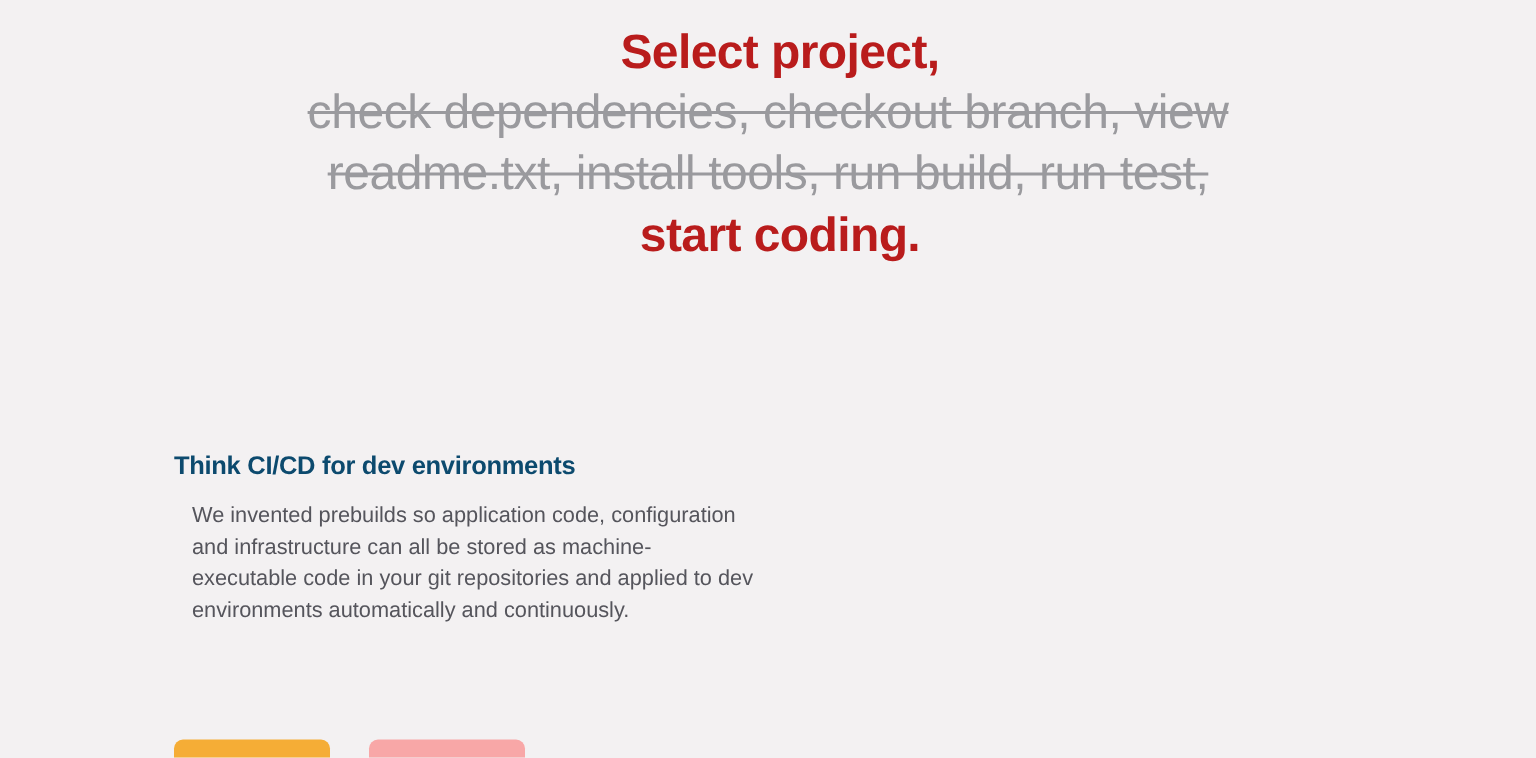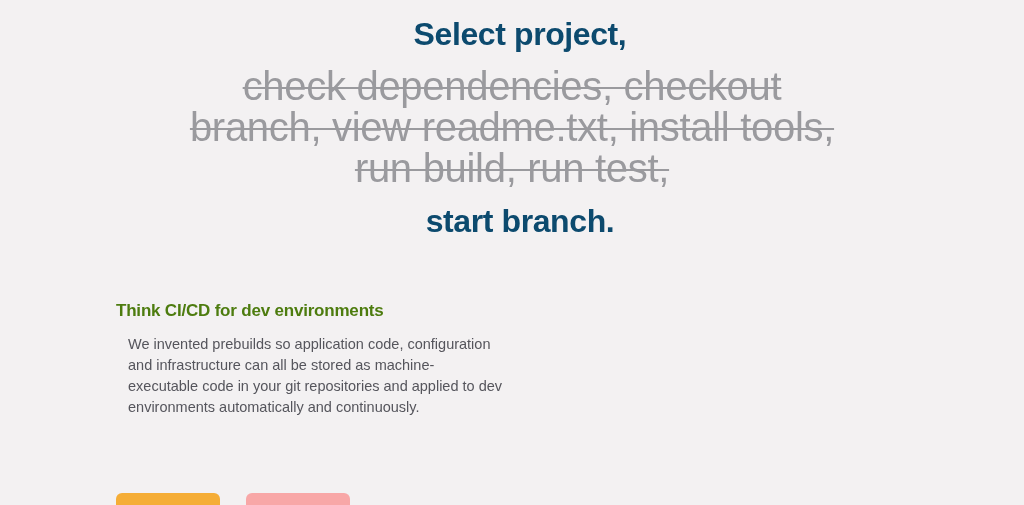--- a/index.html
+++ b/index.html
@@ -32,33 +32,33 @@
     text-align: center;
   }
   .hero-line {
     font-size: 32px;
     line-height: 40px;
     font-weight: 700;
     letter-spacing: -0.4px;
     margin: 0;
   }
   .hero-line.solid {
-    color: #0c4a6e;
+    color: #b91c1c;
     padding-left: 16px;
   }
   .hero-strike {
-    font-size: 40px;
+    font-size: 32px;
     line-height: 41px;
     font-weight: 400;
     letter-spacing: -0.3px;
     color: #9a9a9e;
     text-decoration: line-through;
     text-decoration-color: #9a9a9e;
     text-decoration-thickness: 2px;
-    margin: 12px auto;
+    margin: 0 auto;
     max-width: 680px;
   }
 
   
   .content-row {
     position: absolute;
     left: 0;
     top: 258px;
     width: 1024px;
     height: 247px;
@@ -67,21 +67,21 @@
   .copy-block {
     position: absolute;
     left: 116px;
     top: 42px;
     width: 400px;
   }
   .copy-title {
     font-size: 17px;
     line-height: 22px;
     font-weight: 700;
-    color: #4d7c0f;
+    color: #0c4a6e;
     letter-spacing: -0.2px;
     margin: 0 0 8px 0;
   }
   .copy-body {
     font-size: 14.5px;
     line-height: 21px;
     font-weight: 400;
     color: #55555c;
     margin: 12px;
     max-width: 395px;
@@ -111,21 +111,21 @@
   .cta-secondary { background: #f8a7a7; }
 </style>
 </head>
 <body>
 
 <div class="page">
 
   <div class="hero">
     <div class="hero-line solid">Select project,</div>
     <div class="hero-strike">check dependencies, checkout branch, view readme.txt, install tools, run build, run test,</div>
-    <div class="hero-line solid">start branch.</div>
+    <div class="hero-line solid">start coding.</div>
   </div>
 
   <div class="content-row">
 
     <div class="copy-block">
       <h3 class="copy-title">Think CI/CD for dev environments</h3>
       <p class="copy-body">We invented prebuilds so application code, configuration and infrastructure can all be stored as machine-executable code in your git repositories and applied to dev environments automatically and continuously.</p>
     </div>
 
     <div class="cta-row">

